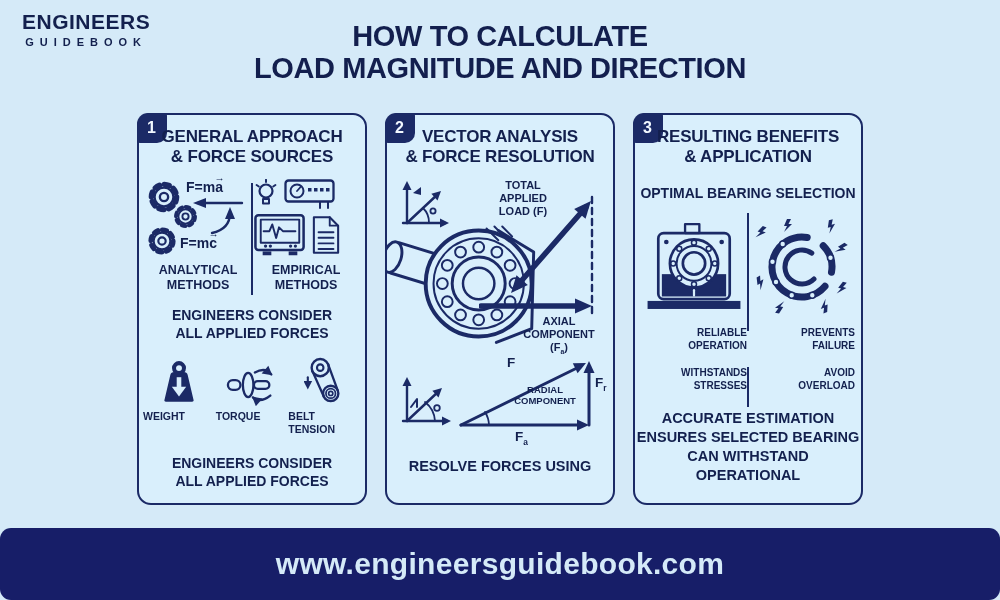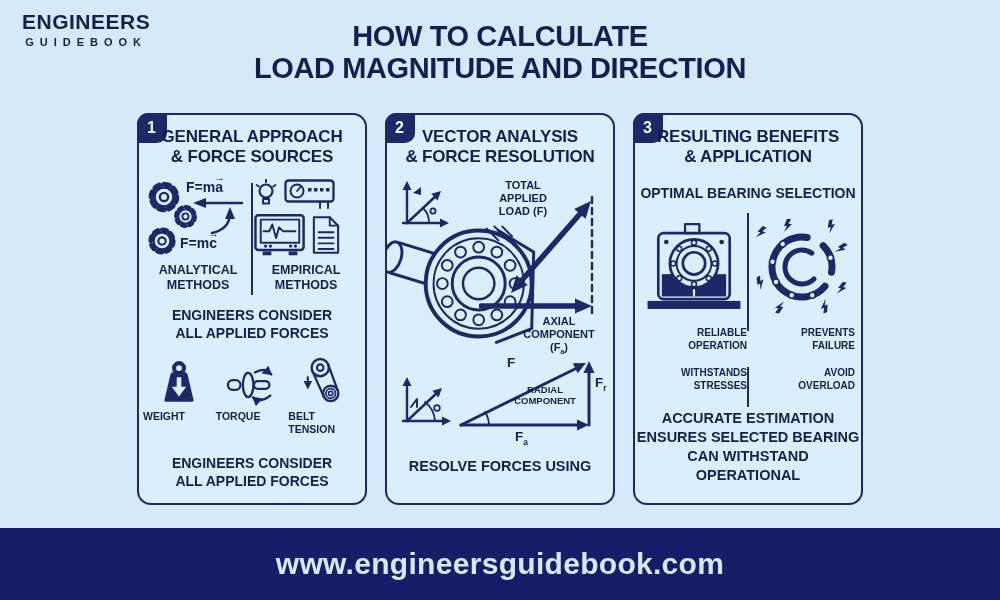--- a/index.html
+++ b/index.html
@@ -49,21 +49,21 @@
   .subtitle{position:absolute;top:70px;left:0;width:100%;text-align:center;font-size:14px;font-weight:800;}
   .benefits-row{position:absolute;top:92px;left:6px;right:6px;display:flex;}
   .benefit{flex:1;text-align:center;position:relative;}
   .b-icon{height:120px;display:flex;align-items:center;justify-content:center;}
   .b-label{font-size:10px;font-weight:700;line-height:1.25;text-align:right;}
   .vdiv3{width:2px;background:#1b2a66;align-self:flex-start;margin-top:6px;height:118px;}
   .labels2-row{position:absolute;top:252px;left:6px;right:6px;display:flex;}
   .vdiv3b{width:2px;background:#1b2a66;align-self:center;height:40px;}
   .note{position:absolute;top:294px;left:0;width:100%;text-align:center;font-size:14.5px;font-weight:800;line-height:1.3;}
   
-  .footer{position:absolute;left:0;bottom:0;width:100%;height:72px;background:#171e68;display:flex;align-items:center;justify-content:center;}
+  .footer{position:absolute;left:0;bottom:0;width:100%;height:72px;background:#171e68;display:flex;align-items:center;justify-content:center;border-radius:11px;}
   .footer-url{color:#d5eaf8;font-size:30px;font-weight:800;letter-spacing:.3px;}
 </style>
 </head>
 <body>
 
 <div class="page">
 
   <div class="brand">
     <div class="brand-l1">ENGINEERS</div>
     <div class="brand-l2">GUIDEBOOK</div>

